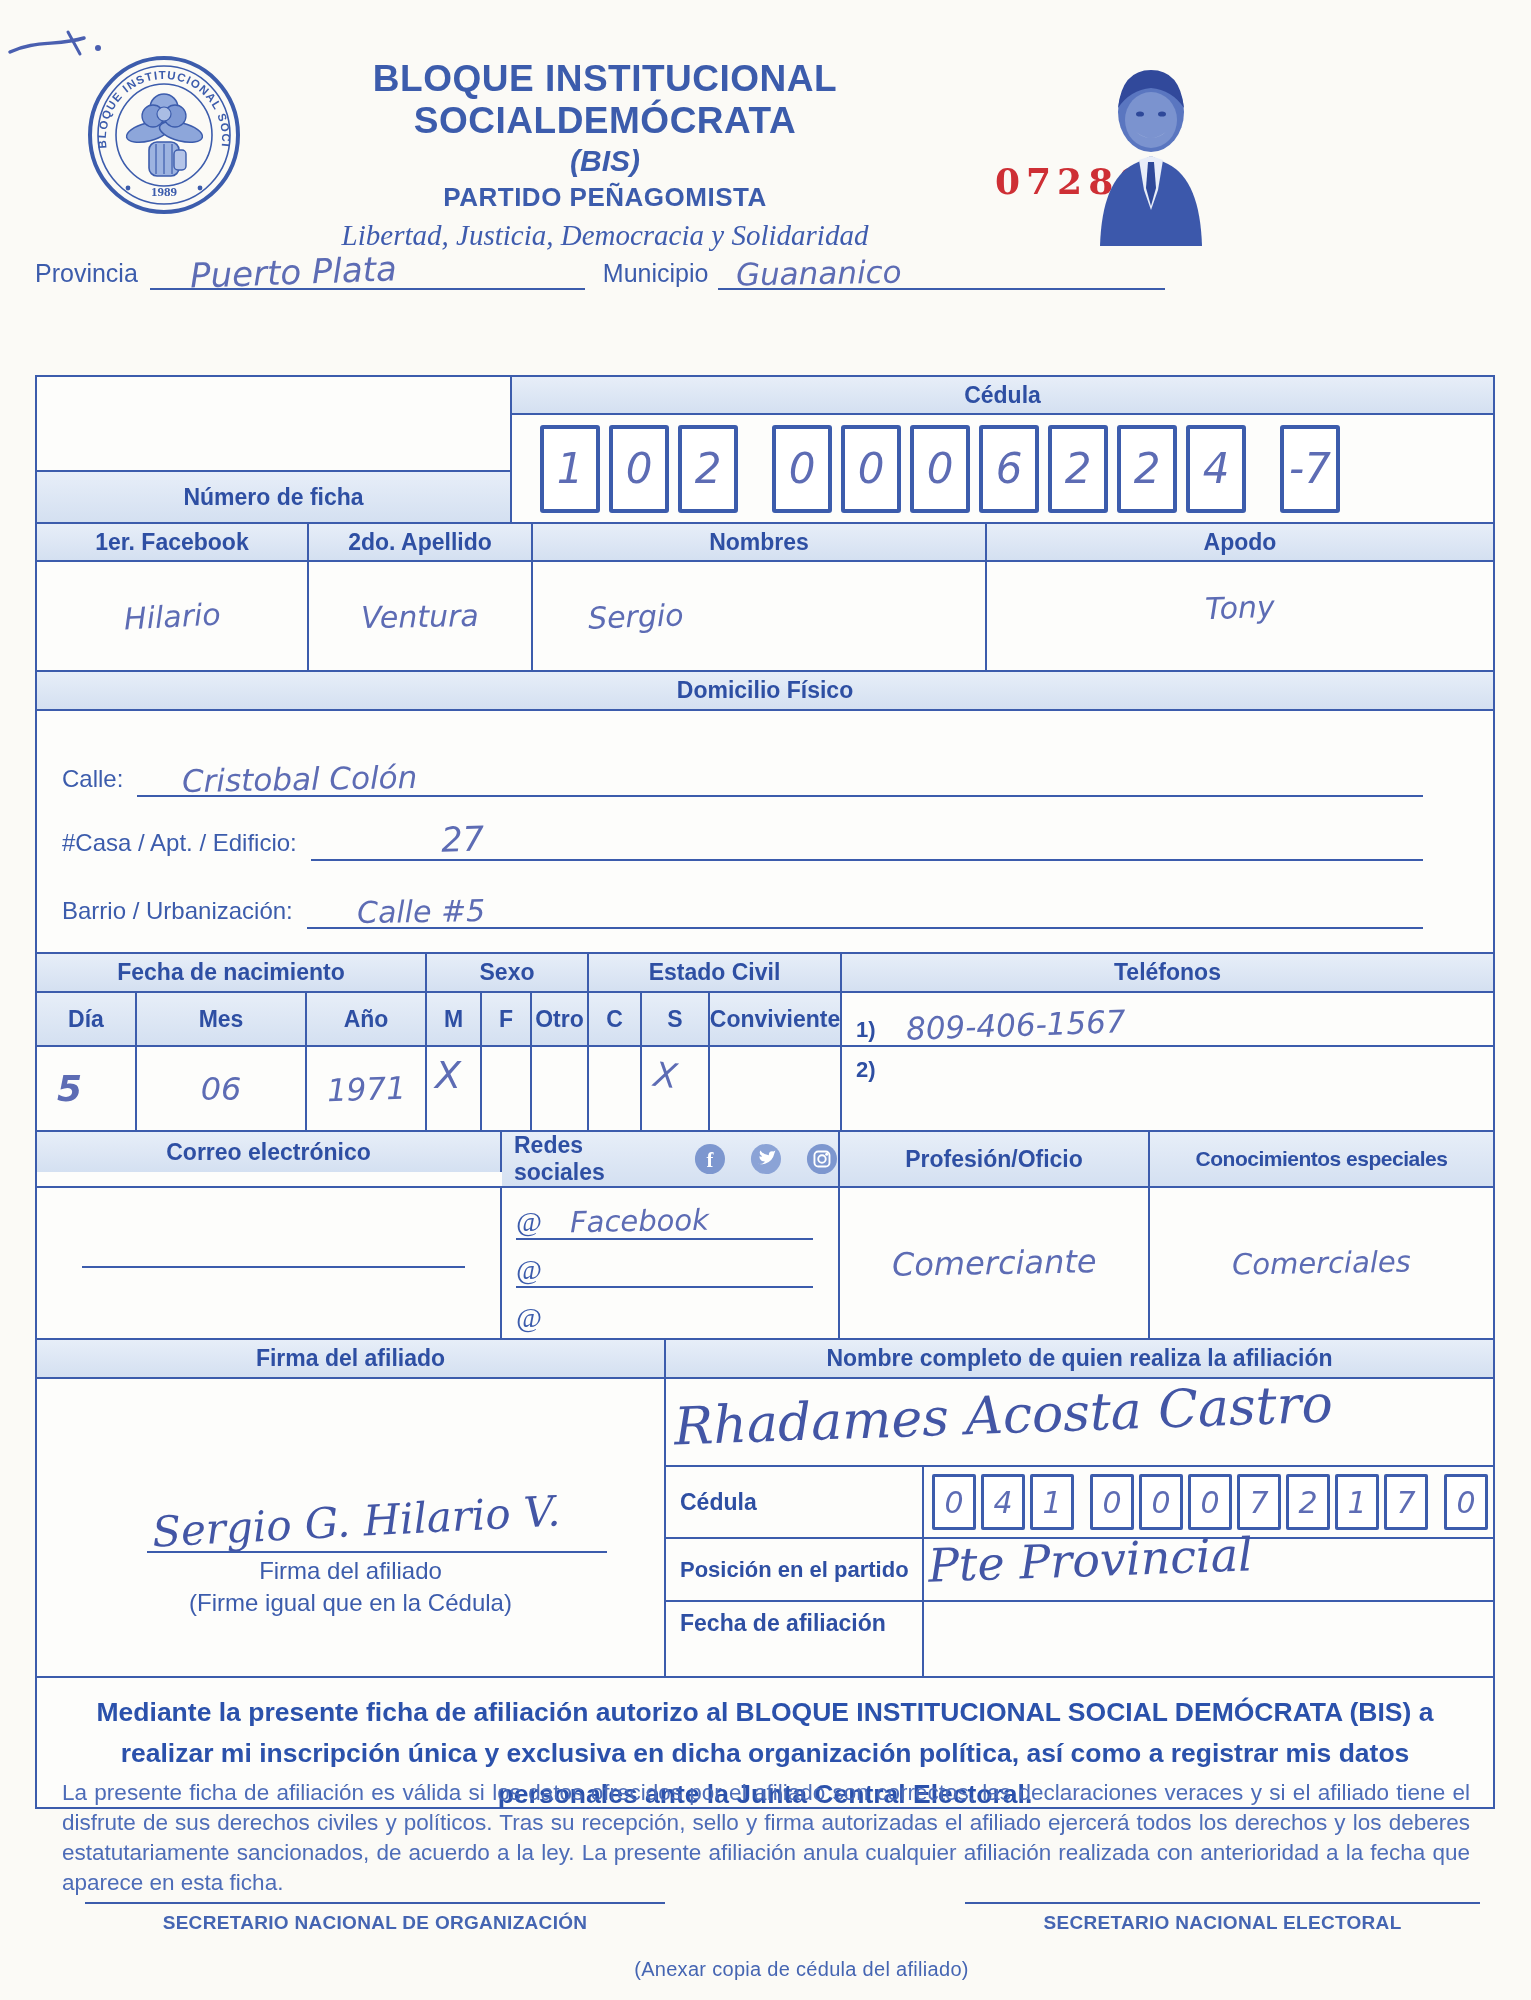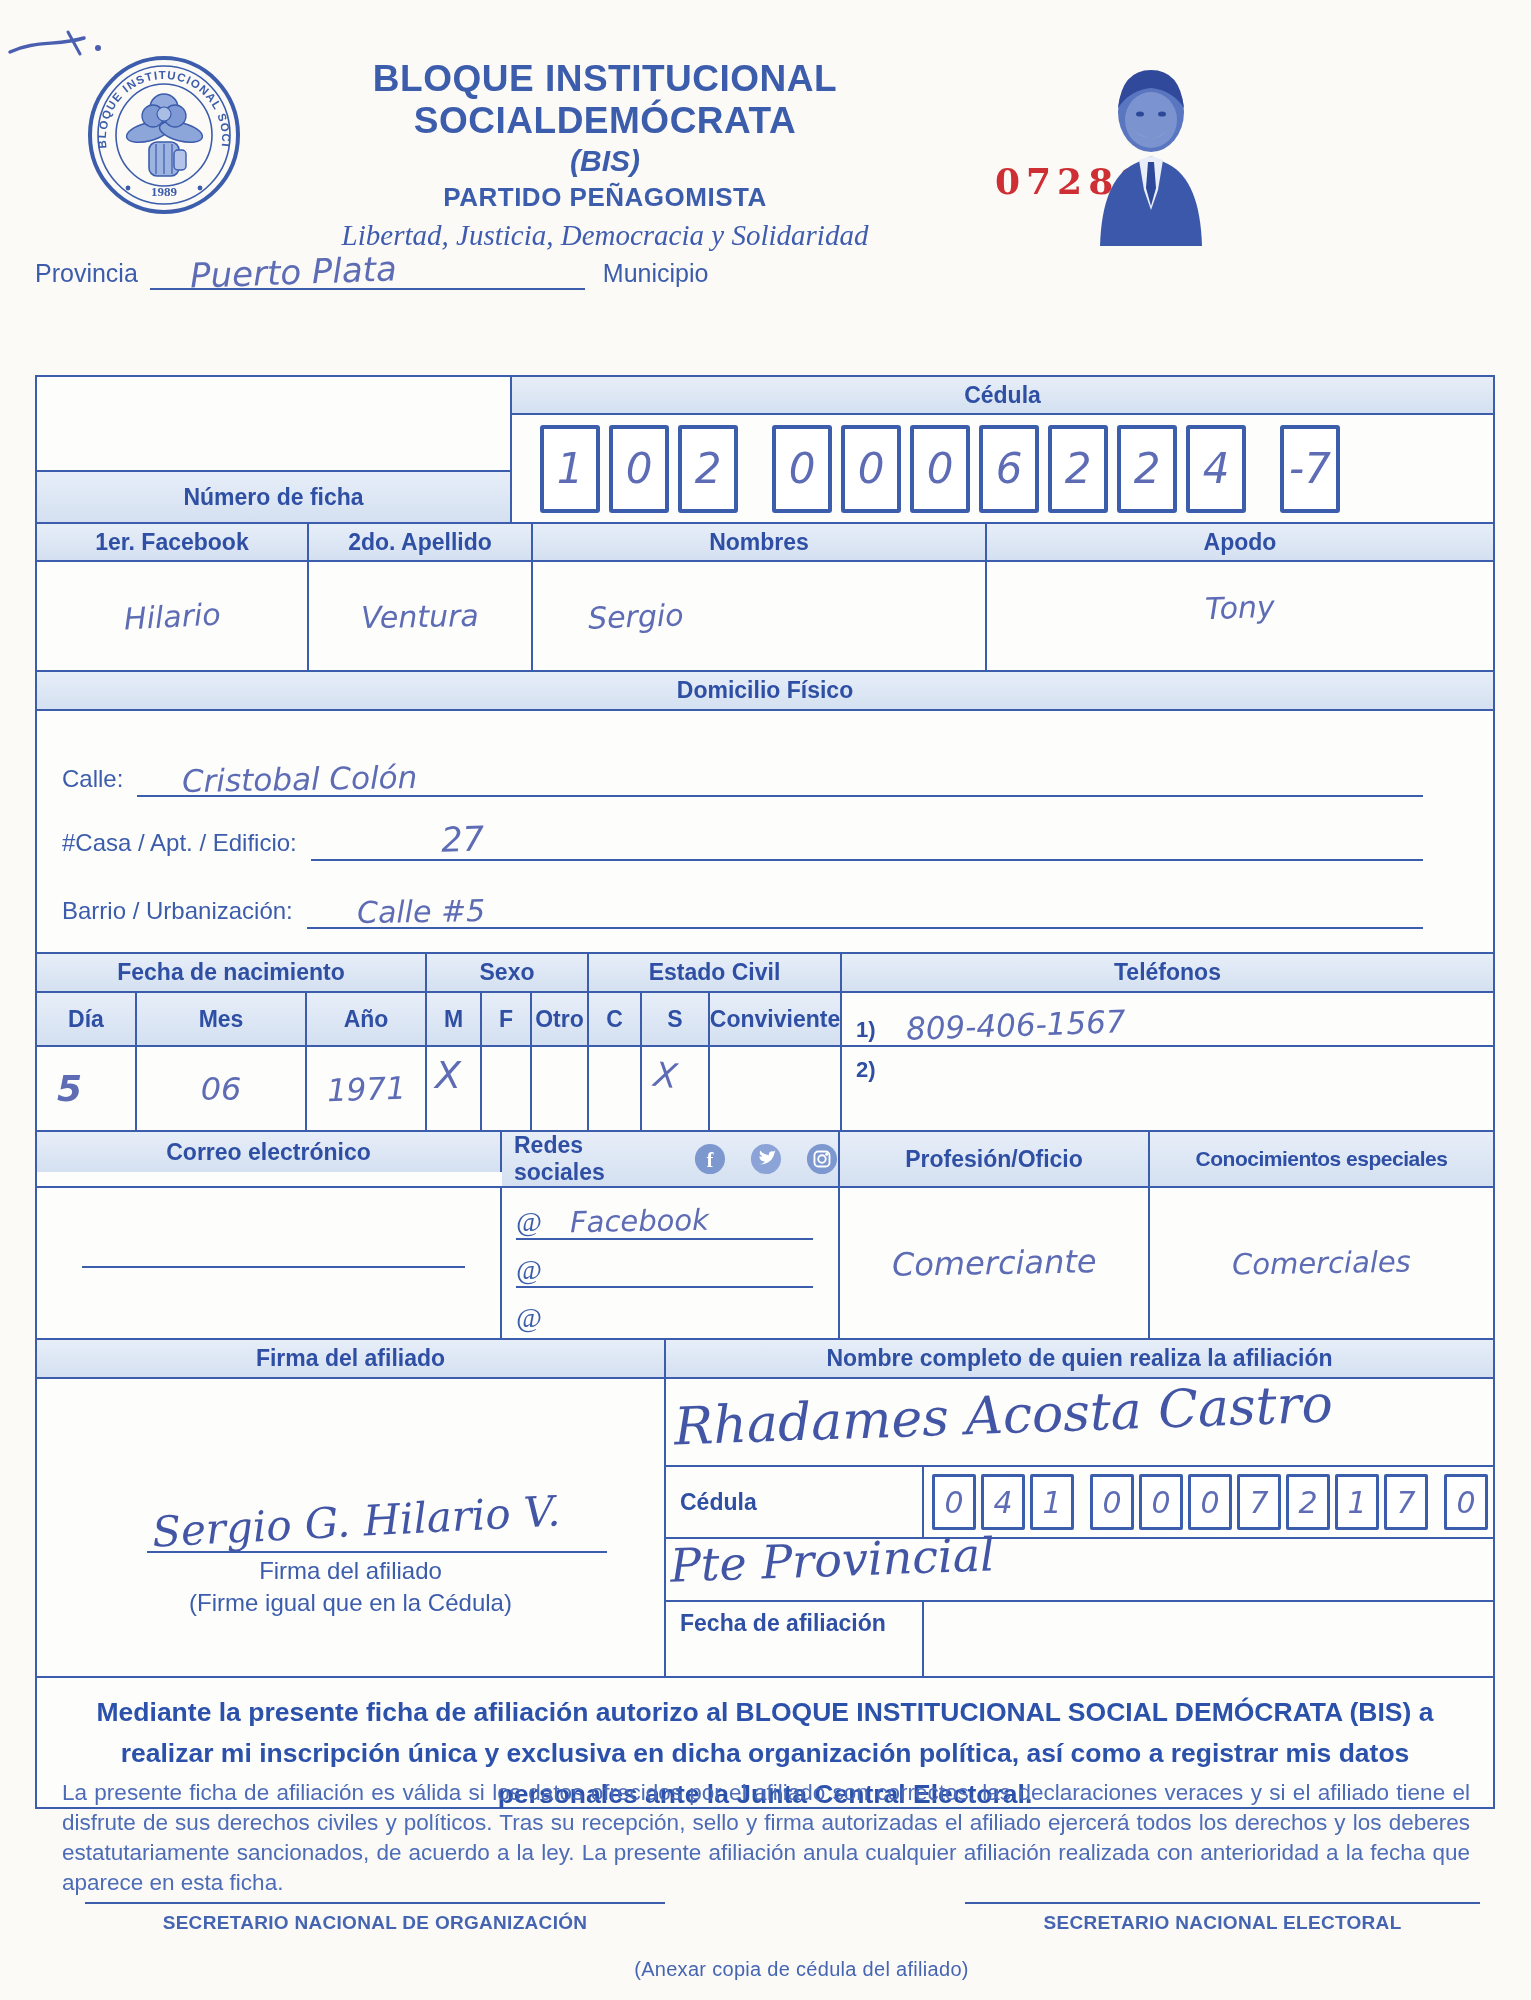--- a/index.html
+++ b/index.html
@@ -125,20 +125,23 @@
       <path d="M56 102 L 62 102 L 64 128 L 59 146 L 54 128 Z" fill="#2e4899"></path>
     </svg>
   </div>
 
   <div class="abs loc-row" style="left:35px;top:248px;width:1130px;">
     <span class="loc-label">Provincia</span>
     <span class="loc-line" style="width:435px;margin-left:12px;">
       <span class="hw" style="font-size:34px;position:absolute;left:40px;bottom:-4px;transform:rotate(-2deg);">Puerto Plata</span>
     </span>
     <span class="loc-label" style="margin-left:18px;">Municipio</span>
+    <span class="loc-line" style="flex:1;margin-left:10px;">
+      <span class="hw" style="font-size:31px;position:absolute;left:18px;bottom:-3px;transform:rotate(-1deg);">Guananico</span>
+    </span>
   </div>
 
   <div class="abs table" style="left:35px;top:375px;width:1456px;">
 
     <div style="display:flex;height:145px;">
       <div class="rline" style="width:473px;display:flex;flex-direction:column;">
         <div style="flex:1;" class="bline"></div>
         <div class="shade" style="height:50px;">Número de ficha</div>
       </div>
       <div style="flex:1;display:flex;flex-direction:column;">
@@ -367,20 +370,21 @@
               </span>
             <span class="dbox-s gap-s">
                 <span class="hw">7</span>
               </span>
             <span class="dbox-s">
                 <span class="hw">0</span>
               </span>
           </div>
         </div>
         <div class="bline" style="height:61px;display:flex;">
+          <div style="width:242px;display:flex;align-items:center;padding-left:14px;color:var(--ink-dark);font-weight:bold;font-size:22px;border-right:2px solid var(--ink);">Posición en el partido</div>
           <div style="flex:1;position:relative;overflow:visible;">
             <span class="script" style="position:absolute;left:4px;top:-6px;font-size:46px;transform:rotate(-2deg);white-space:nowrap;">Pte Provincial</span>
           </div>
         </div>
         <div style="height:74px;display:flex;">
           <div style="width:242px;display:flex;align-items:flex-start;padding:8px 0 3px 14px;color:var(--ink-dark);font-weight:bold;font-size:23px;border-right:2px solid var(--ink);">Fecha de afiliación</div>
           <div style="flex:1;"><span class="hw"></span></div>
         </div>
       </div>
     </div>

